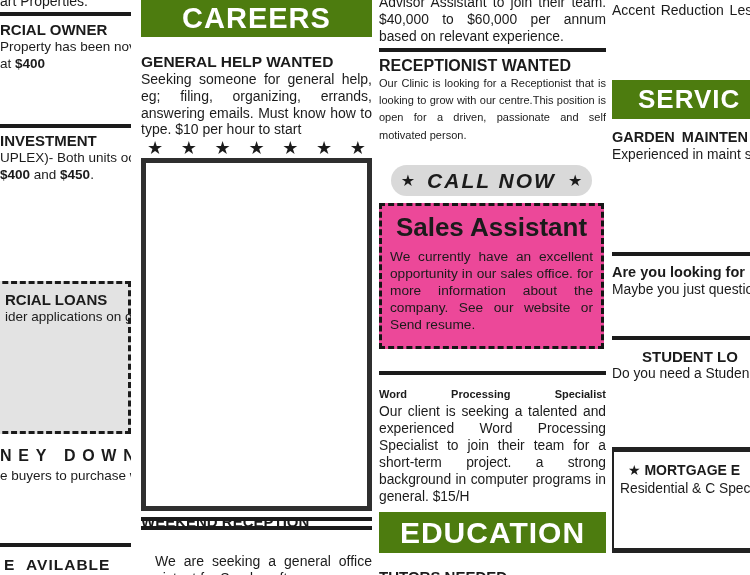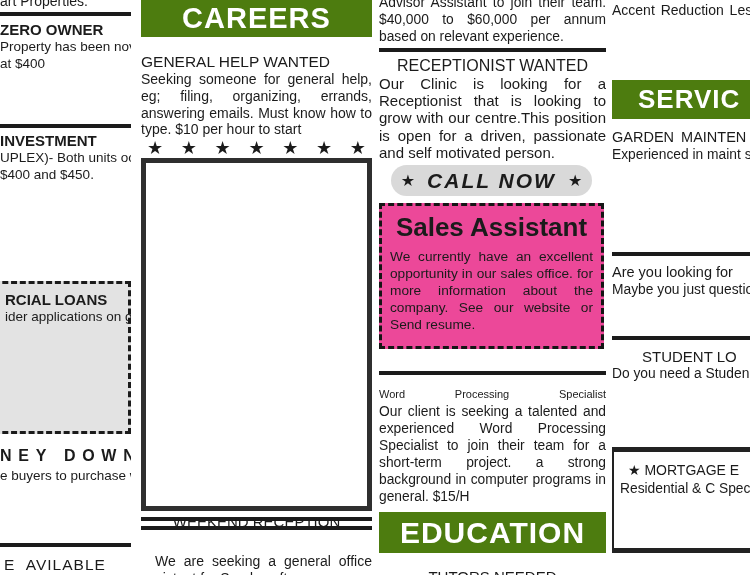--- a/index.html
+++ b/index.html
@@ -9,22 +9,22 @@
     background:#ffffff; color:#1b1b1b;
     font-family:"Liberation Sans","DejaVu Sans",sans-serif;
     font-size:14px; line-height:17px;
   }
   .col { position:absolute; top:0; height:575px; overflow:hidden; }
   #col1 { left:0;   width:131px; }
   #col2 { left:141px; width:231px; }
   #col3 { left:379px; width:227px; }
   #col4 { left:612px; width:141px; }
   .sec  { position:absolute; left:0; right:0; }
-  .b    { font-weight:normal; }
-  .ctr  { text-align:center; }
+  .b    { font-weight:bold; }
+  .ctr  { text-align:left; }
   .j    { text-align:justify; text-justify:inter-word; }
   .jl   { text-align:justify; text-align-last:justify; white-space:nowrap; }
   .lines{ white-space:pre-line; }
   .nw   { white-space:nowrap; }
   .rule { position:absolute; left:0; right:0; height:4px; background:#1b1b1b; }
   .banner {
     position:absolute; left:0; right:0; background:#4d7c0f; color:#ffffff;
     font-weight:bold; text-align:center; letter-spacing:1px;
   }
   
@@ -61,21 +61,21 @@
 </head>
 <body>
 
 <div id="page">
 
   <div class="col" id="col1">
     <div class="sec nw" style="top:-7px">art Properties.</div>
     <div class="rule" style="top:12px"></div>
 
     <div class="sec" style="top:21px">
-      <div class="head15 nw">ZERO OWNER</div>
+      <div class="head15 nw">RCIAL OWNER</div>
       <div class="lines nw" style="font-size:13.5px">Property has been
 novated and is
 pied!! Both tenants
 n leases and each</div>
       <div class="nw" style="font-size:13.5px"><span>at </span><span class="b">$400</span></div>
     </div>
     <div class="rule" style="top:124px"></div>
 
     <div class="sec" style="top:132px">
       <div class="head15 nw">INVESTMENT</div>
@@ -131,21 +131,21 @@
 
     <div class="sec b ctr nw" style="top:513px;font-size:15px">WEEKEND RECEPTION</div>
     <div class="sec j" style="top:553px;text-indent:14px;line-height:17.3px">We are seeking a general office assistant for Sunday afternoons</div>
   </div>
 
   <div class="col" id="col3">
     <div class="sec j" style="top:-6px;font-size:13.8px">Advisor Assistant to join their team. $40,000 to $60,000 per annum based on relevant experience.</div>
     <div class="rule" style="top:48px"></div>
 
     <div class="sec b ctr nw" style="top:57px;font-size:16px">RECEPTIONIST WANTED</div>
-    <div class="sec j" style="top:75px;font-size:15px;line-height:17.2px">Our Clinic is looking for a Receptionist that is looking to grow with our centre.This position is open for a driven, passionate and self motivated person.</div>
+    <div class="sec j" style="top:75px;font-size:11px;line-height:17.2px">Our Clinic is looking for a Receptionist that is looking to grow with our centre.This position is open for a driven, passionate and self motivated person.</div>
 
     <div class="pill">
       <span class="st">★</span>
       <span class="lbl">CALL NOW</span>
       <span class="st">★</span>
     </div>
 
     <div class="dash-box">
       <div class="sales-title nw">Sales Assistant</div>
       <div class="j" style="font-size:13.7px;margin-top:6px">We currently have an excellent opportunity in our sales office. for more information about the company. See our website  or Send resume.</div>

